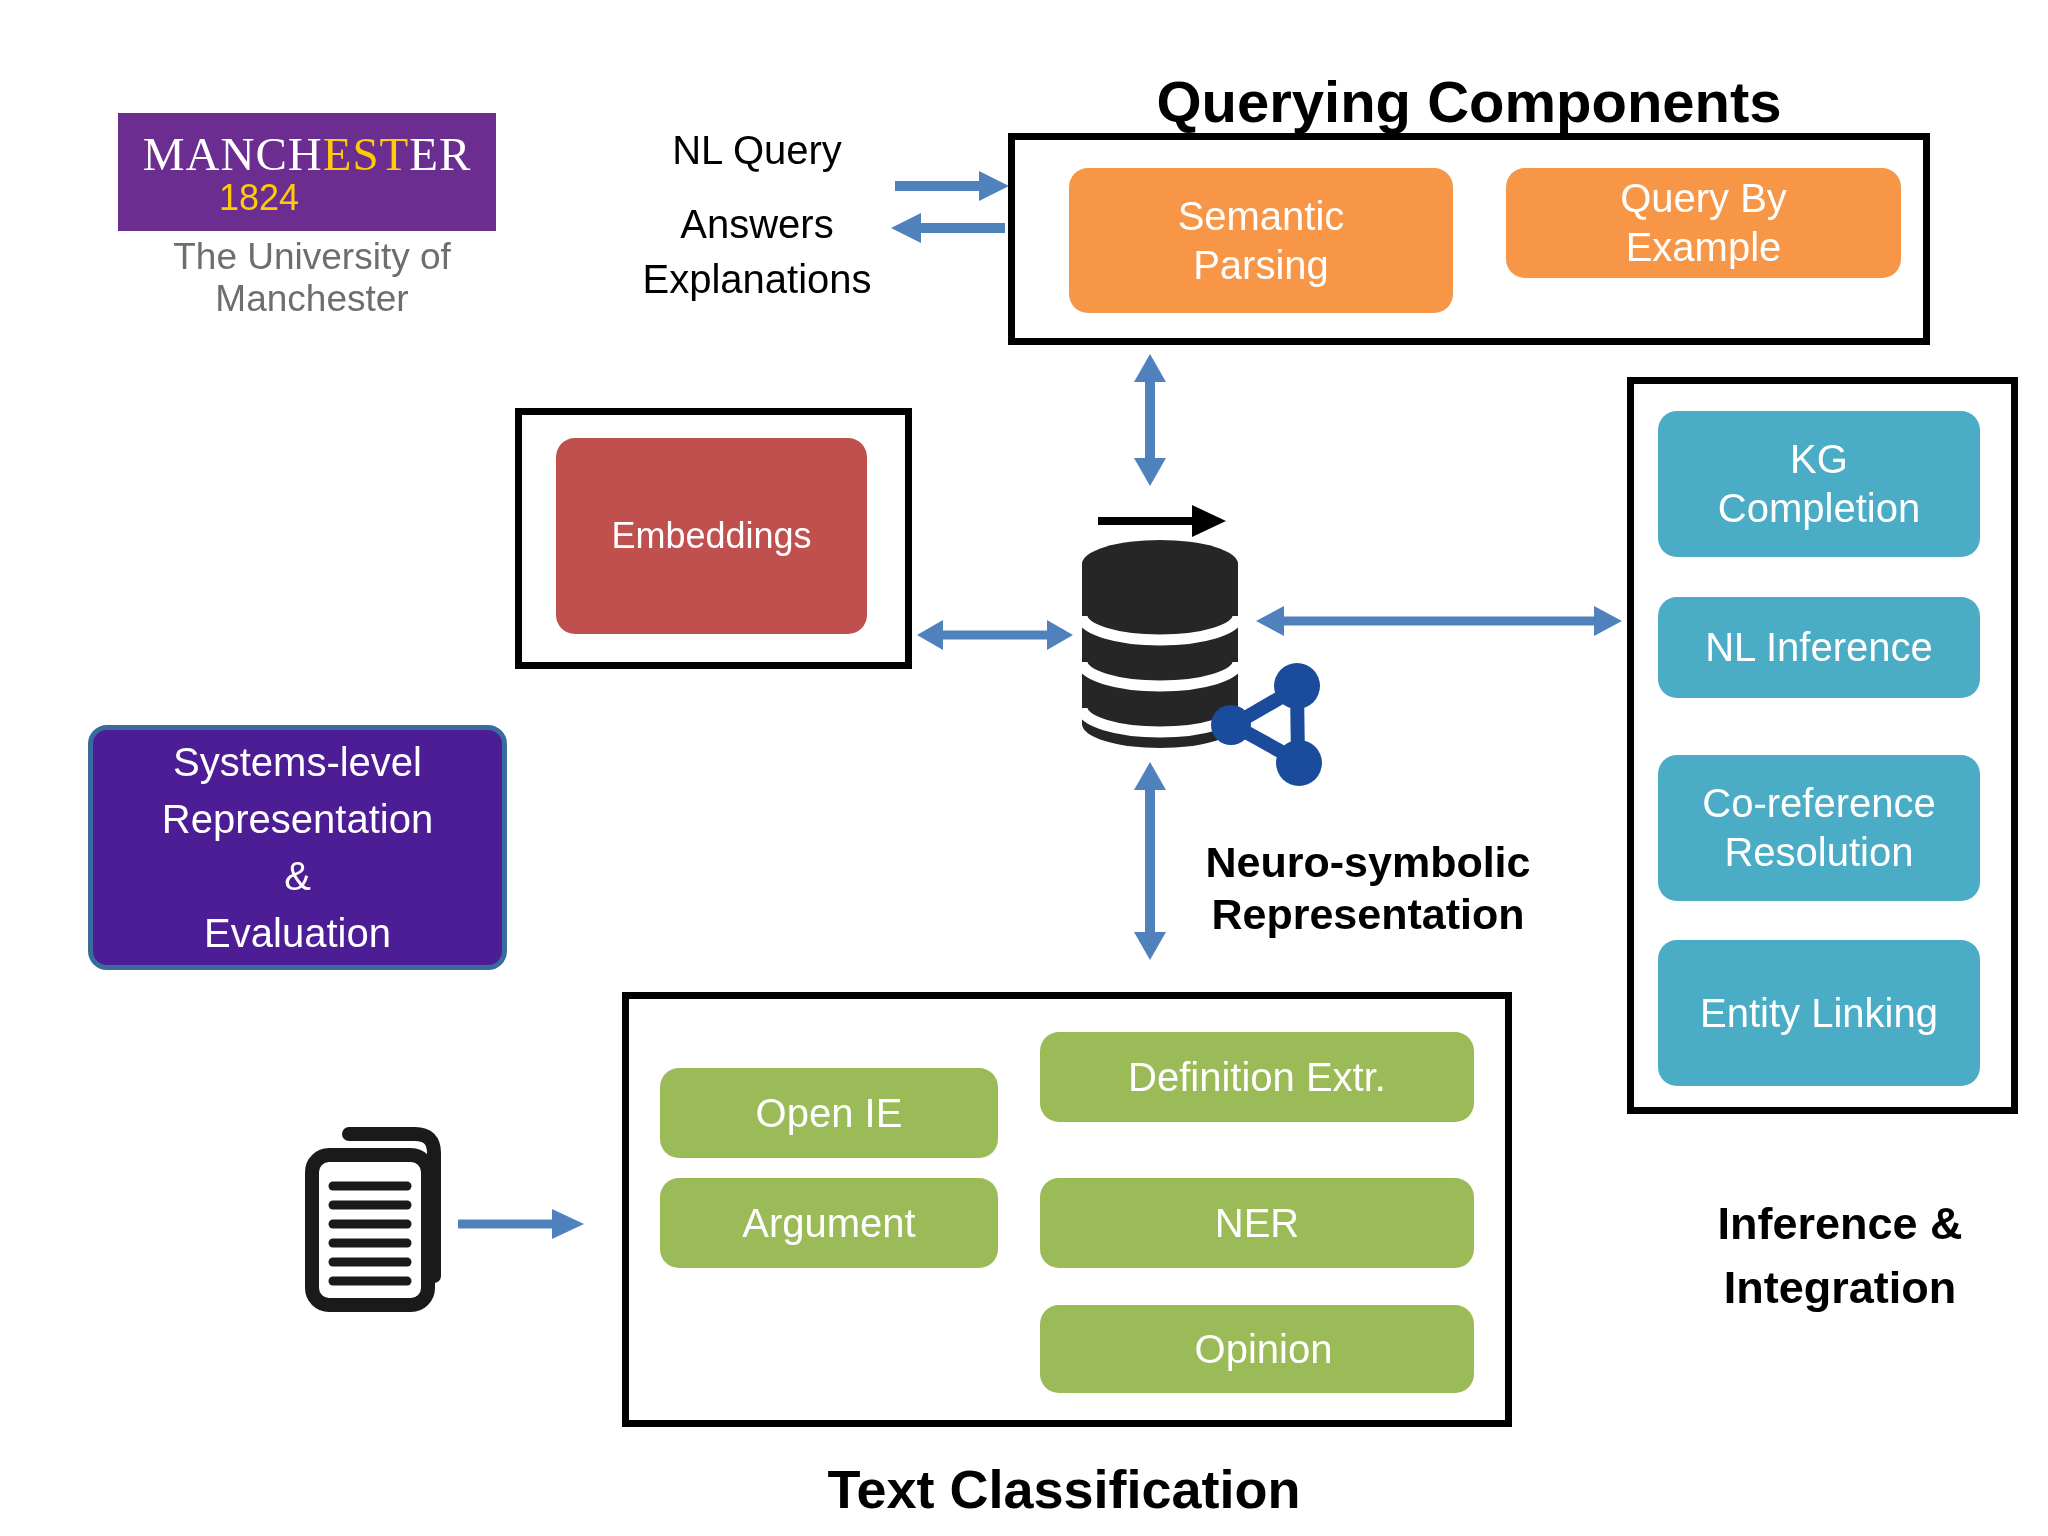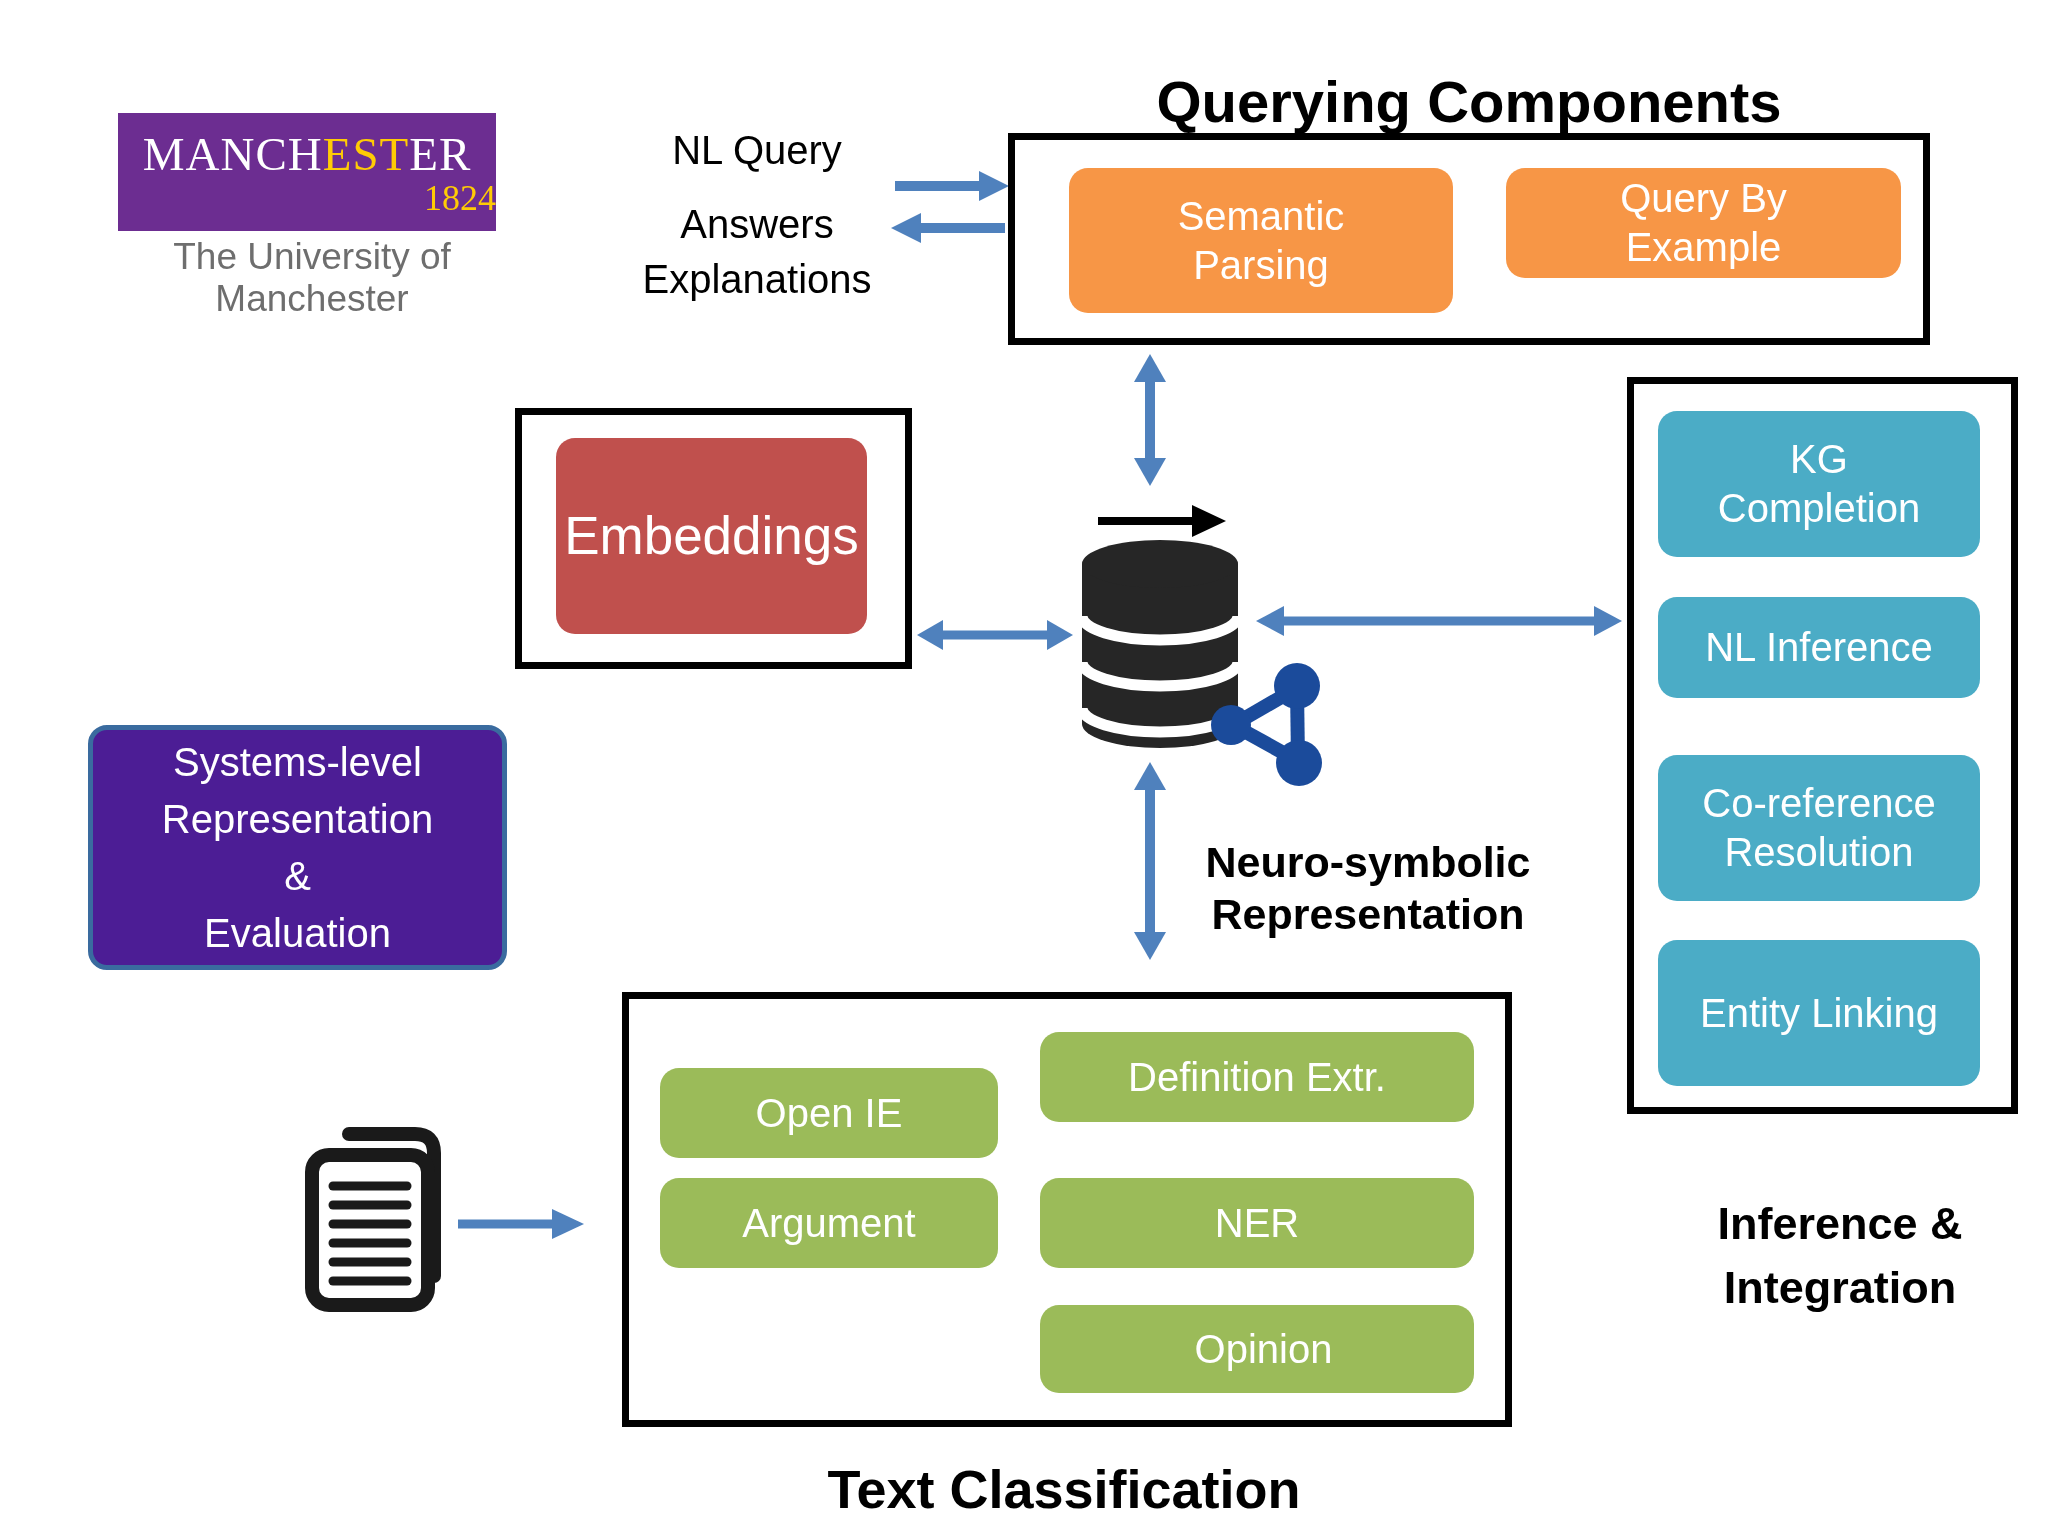--- a/index.html
+++ b/index.html
@@ -14,22 +14,22 @@
   .redbox{background:#C0504D;}
   .tealbox{background:#4BACC6;}
   .greenbox{background:#9BBB59;}
   .bluebox{background:#4c1d95;border:5px solid #3A6B9F;}
   .iolabel{font-size:40px;color:#000;text-align:center;}
   
   .logo-purple{position:absolute;left:118px;top:113px;width:378px;height:118px;background:#6C2D91;}
   .wordmark{position:absolute;left:0;top:14px;width:100%;text-align:center;
             font-family:"Liberation Serif",serif;font-size:47px;color:#fff;letter-spacing:1px;white-space:nowrap;}
   .wordmark .gold{color:#FFCB05;}
-  .logo-year{position:absolute;left:0;top:64px;width:100%;text-align:right;padding-left:80px;
-             box-sizing:border-box;font-family:Liberation Serif, serif;font-size:36px;color:#FFCB05;}
+  .logo-year{position:absolute;left:0;top:64px;width:100%;text-align:left;padding-left:101px;
+             box-sizing:border-box;font-family:Liberation Sans, sans-serif;font-size:36px;color:#FFCB05;}
   .logo-sub{position:absolute;left:112px;top:236px;width:400px;text-align:center;
             font-size:37px;color:#6E6E6E;}
 </style>
 </head>
 <body>
 
 <div class="stage">
 
   <div class="logo-purple">
     <div class="wordmark"><span>MANCH</span><span class="gold">EST</span><span>ER</span></div>
@@ -82,21 +82,21 @@
   <svg class="abs" style="left:1205px;top:655px;" width="145" height="140" viewBox="0 0 145 140">
     <line x1="28" y1="70" x2="92" y2="33" stroke="#1B4B9B" stroke-width="14"></line>
     <line x1="28" y1="70" x2="93" y2="106" stroke="#1B4B9B" stroke-width="14"></line>
     <line x1="92" y1="33" x2="93" y2="106" stroke="#1B4B9B" stroke-width="14"></line>
     <circle cx="92" cy="31" r="23" fill="#1B4B9B"></circle>
     <circle cx="26" cy="70" r="20" fill="#1B4B9B"></circle>
     <circle cx="94" cy="108" r="23" fill="#1B4B9B"></circle>
   </svg>
 
   <div class="boxframe" style="left:515px;top:408px;width:397px;height:261px;"></div>
-  <div class="fillbox redbox" style="left:556px;top:438px;width:311px;height:196px;font-size:53px;">
+  <div class="fillbox redbox" style="left:556px;top:438px;width:311px;height:196px;font-size:36px;">
       <span>Embeddings</span>
     </div>
 
   <svg class="abs" style="left:915px;top:616px;" width="160" height="38">
     <line x1="24" y1="19" x2="136" y2="19" stroke="#4F81BD" stroke-width="9"></line>
     <polygon points="28,4 2,19 28,34" fill="#4F81BD"></polygon>
     <polygon points="132,4 158,19 132,34" fill="#4F81BD"></polygon>
   </svg>
 
   <svg class="abs" style="left:1254px;top:602px;" width="370" height="38">

